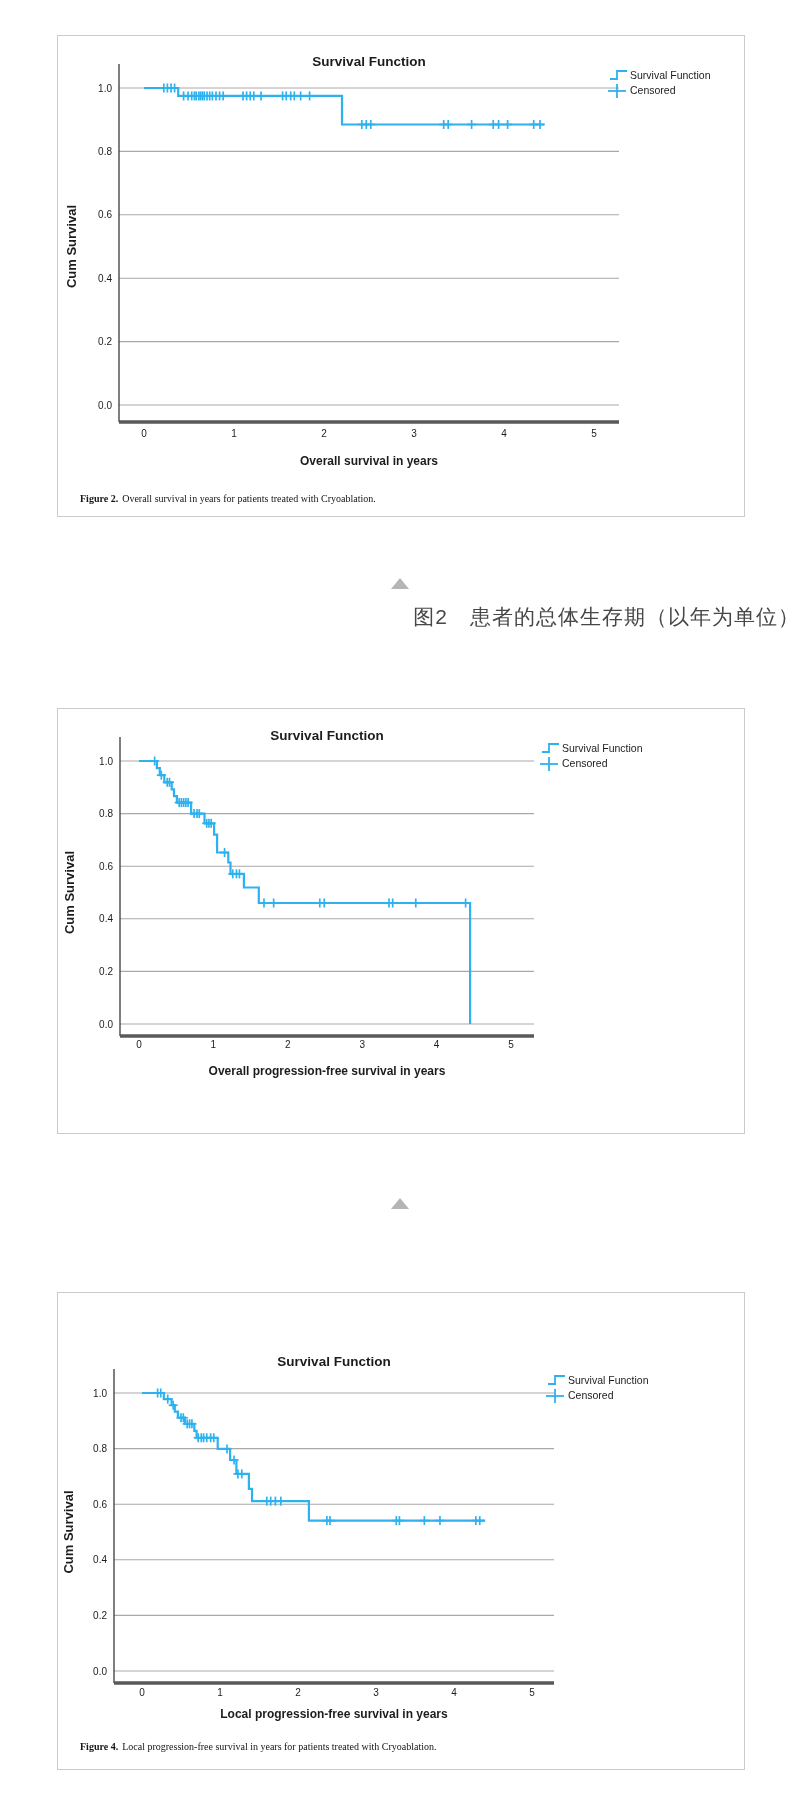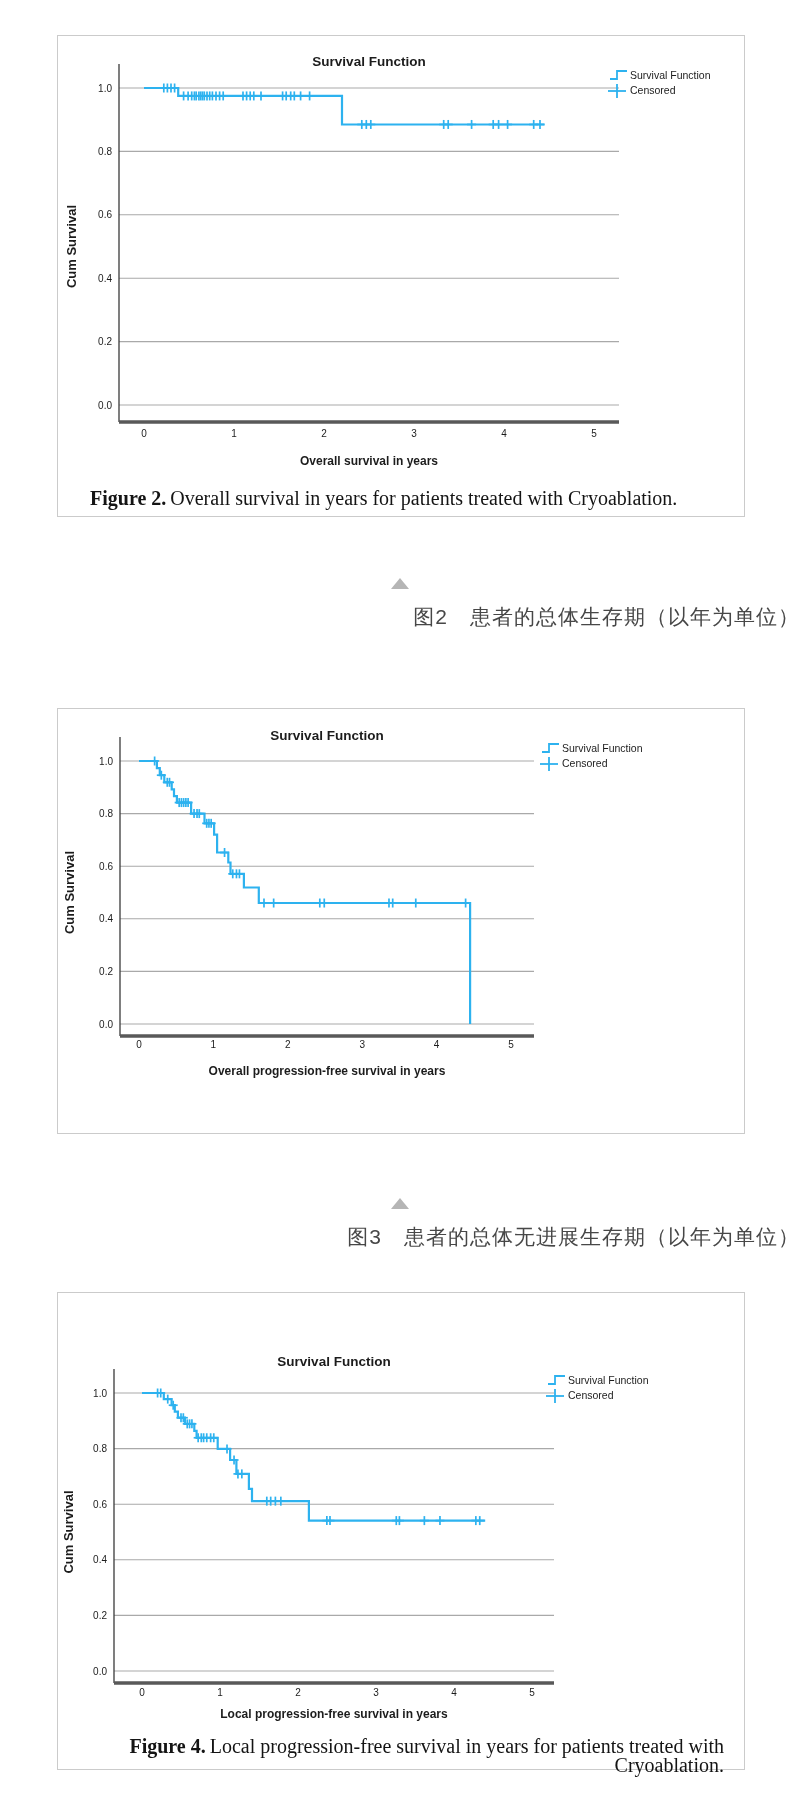--- a/index.html
+++ b/index.html
@@ -14,24 +14,24 @@
   #panel-f2{top:35px;height:482px;}
   #panel-f3{top:708px;height:426px;}
   #panel-f4{top:1292px;height:478px;}
   .chart{display:block;}
   #chart-f2{margin-top:8px;}
   #chart-f3{margin-top:7px;}
   #chart-f4{margin-top:48px;}
   .chart text{font-family:"Liberation Sans",sans-serif;}
   .caption{
     font-family:"Liberation Serif","DejaVu Serif",serif;
-    font-size:20px;line-height:19px;color:#141414;
-    margin:13px 20px 0 32px;
-  }
-  #panel-f4 .caption{margin-top:12px;text-align:right;}
+    font-size:10px;line-height:19px;color:#141414;
+    margin:13px 20px 0 22px;
+  }
+  #panel-f4 .caption{margin-top:12px;}
   .caption b{font-weight:bold;margin-right:4px;}
   .separator{position:absolute;left:0;width:800px;text-align:right;}
   #sep-1{top:578px;}
   #sep-2{top:1198px;}
   .triangle{
     width:0;height:0;margin:0 auto 14px auto;
     border-left:9px solid transparent;border-right:9px solid transparent;
     border-bottom:11px solid #b5b5b5;
   }
   .cjk-caption{
@@ -247,21 +247,20 @@
       <path d="M484,36 h7 v-8 h10" fill="none" stroke="#2db2ef" stroke-width="1.8"></path>
       <text x="504" y="36" font-size="10.5" fill="#1c1c1c">Survival Function</text>
       <line x1="482" y1="48" x2="500" y2="48" stroke="#2db2ef" stroke-width="1.8"></line>
       <line x1="491" y1="41" x2="491" y2="55" stroke="#2db2ef" stroke-width="1.8"></line>
       <text x="504" y="51" font-size="10.5" fill="#1c1c1c">Censored</text>
     </svg>
 </div>
 
 <div class="separator" id="sep-2">
   <div class="triangle"></div>
-  <div class="cjk-caption">图3　患者的总体无进展生存期（以年为单位）</div>
 </div>
 
 <div class="figure-panel" id="panel-f4">
   <svg id="chart-f4" class="chart" width="686" height="384" viewBox="0 0 686 384">
       <line x1="56" y1="330" x2="496" y2="330" stroke="#a9a9a9" stroke-width="1.1"></line>
       <text x="49" y="333.5" text-anchor="end" font-size="10" fill="#1c1c1c">0.0</text>
       <line x1="56" y1="274.4" x2="496" y2="274.4" stroke="#a9a9a9" stroke-width="1.1"></line>
       <text x="49" y="277.9" text-anchor="end" font-size="10" fill="#1c1c1c">0.2</text>
       <line x1="56" y1="218.79999999999998" x2="496" y2="218.79999999999998" stroke="#a9a9a9" stroke-width="1.1"></line>
       <text x="49" y="222.29999999999998" text-anchor="end" font-size="10" fill="#1c1c1c">0.4</text>

